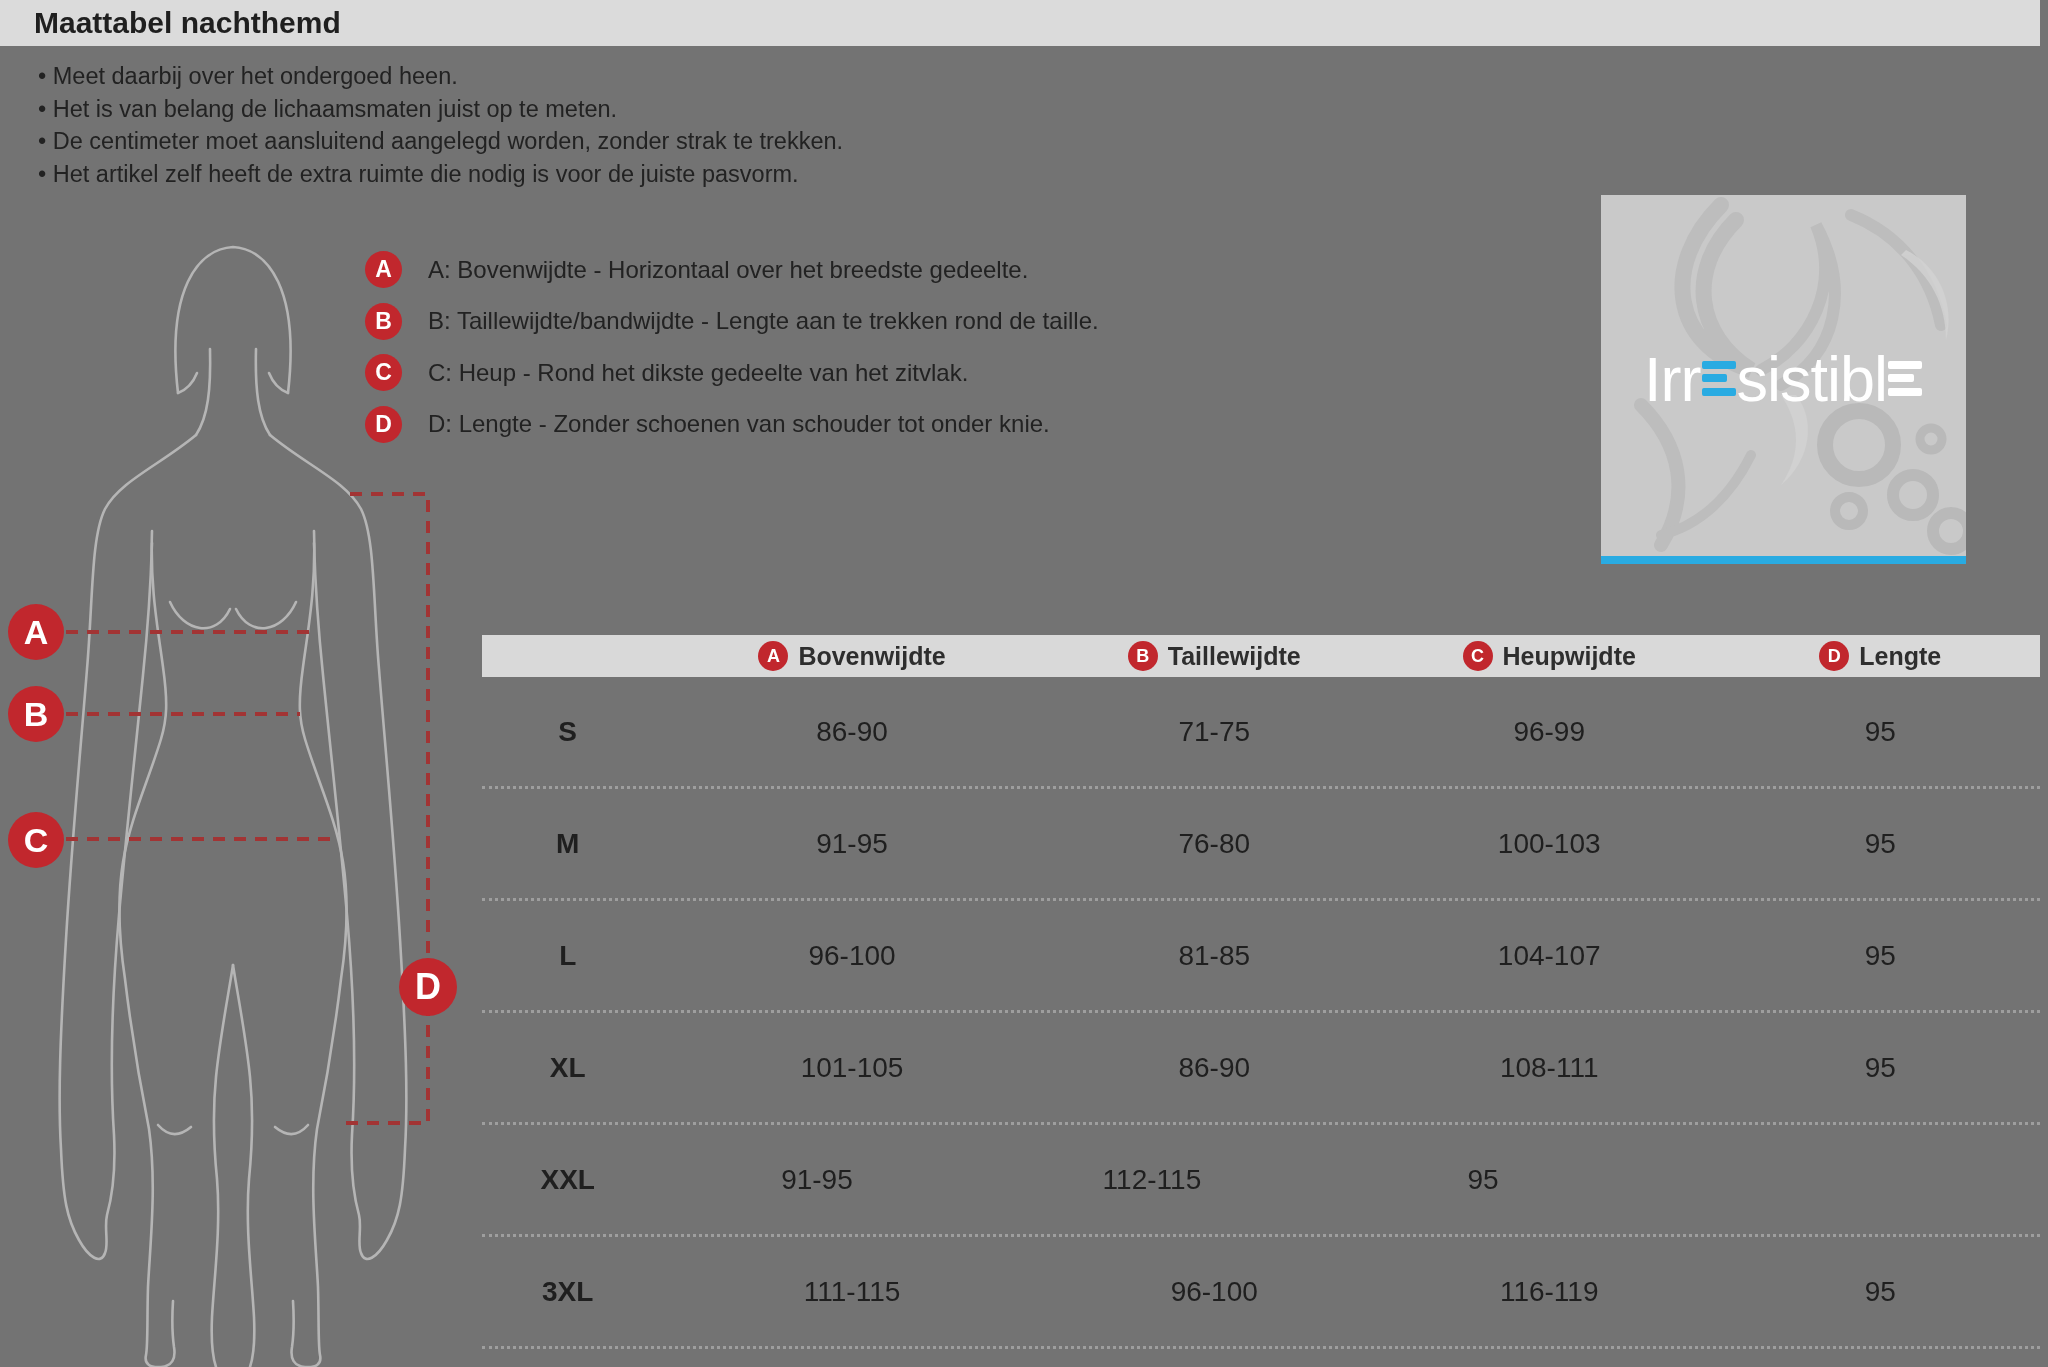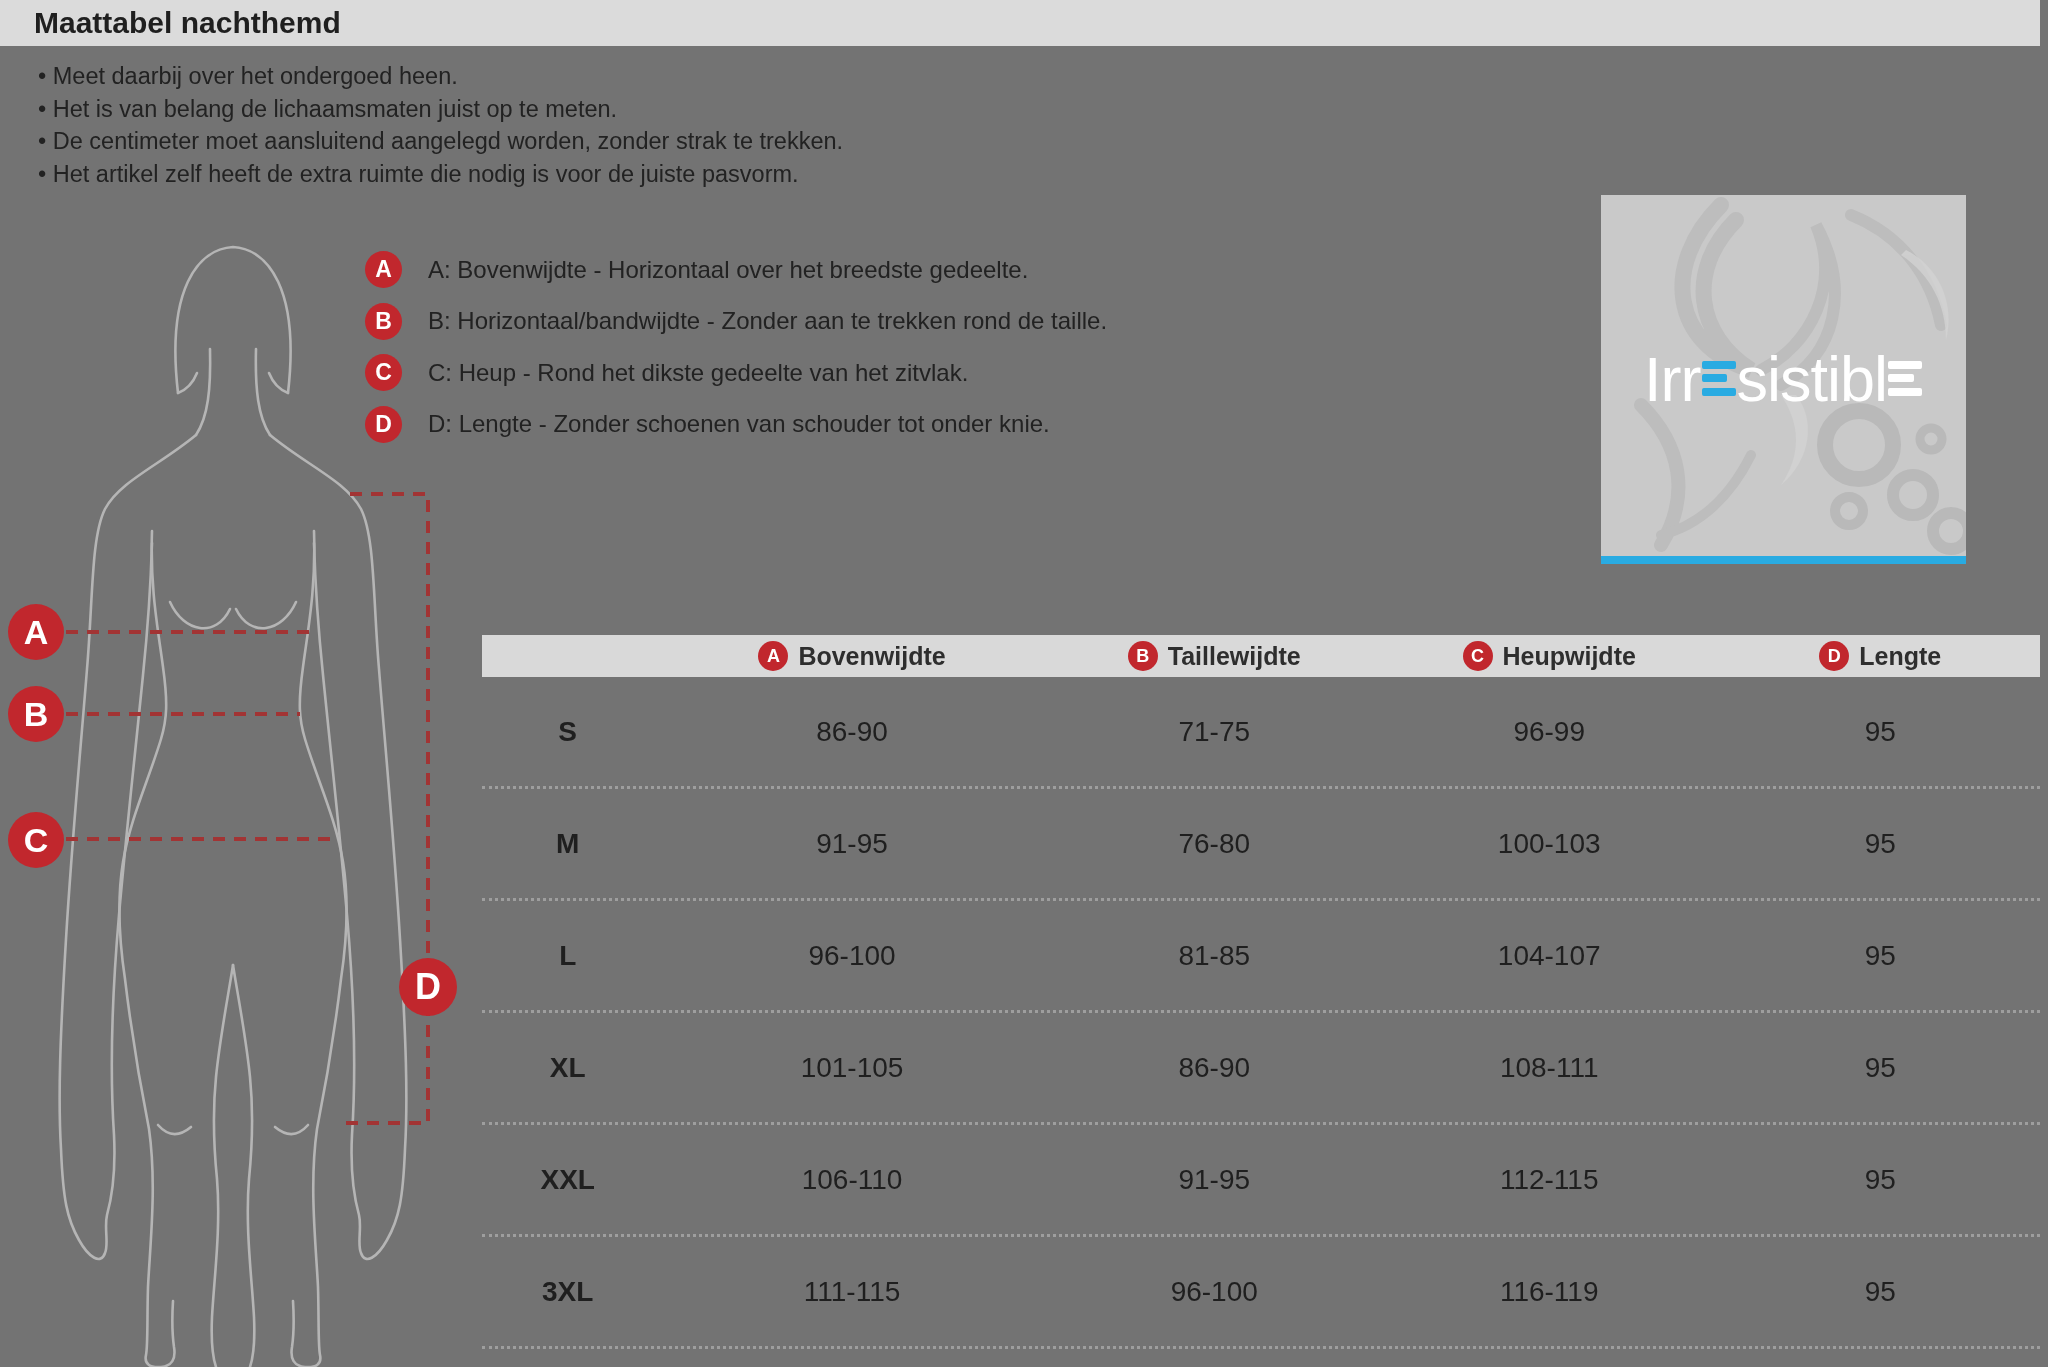--- a/index.html
+++ b/index.html
@@ -141,21 +141,21 @@
   <div class="marker pos-d">D</div>
 
   <div class="legend" id="legend">
     <div class="legend-item">
       <span class="legend-badge">A</span>
       <span class="legend-text">A: Bovenwijdte - Horizontaal over het breedste gedeelte.</span>
     </div>
 
     <div class="legend-item">
       <span class="legend-badge">B</span>
-      <span class="legend-text">B: Horizontaal/bandwijdte - Zonder aan te trekken rond de taille.</span>
+      <span class="legend-text">B: Taillewijdte/bandwijdte - Lengte aan te trekken rond de taille.</span>
     </div>
 
     <div class="legend-item">
       <span class="legend-badge">C</span>
       <span class="legend-text">C: Heup - Rond het dikste gedeelte van het zitvlak.</span>
     </div>
 
     <div class="legend-item">
       <span class="legend-badge">D</span>
       <span class="legend-text">D: Lengte - Zonder schoenen van schouder tot onder knie.</span>
@@ -254,21 +254,20 @@
     <div class="trow">
       <div class="td size col-size">XL</div>
     <div class="td col-1">101-105</div>
           <div class="td col-2">86-90</div>
           <div class="td col-3">108-111</div>
           <div class="td col-4">95</div>
         </div>
 
     <div class="trow">
       <div class="td size col-size">XXL</div>
-    <div class="td col-1">106-110</div>
           <div class="td col-2">91-95</div>
           <div class="td col-3">112-115</div>
           <div class="td col-4">95</div>
         </div>
 
     <div class="trow">
       <div class="td size col-size">3XL</div>
     <div class="td col-1">111-115</div>
           <div class="td col-2">96-100</div>
           <div class="td col-3">116-119</div>

